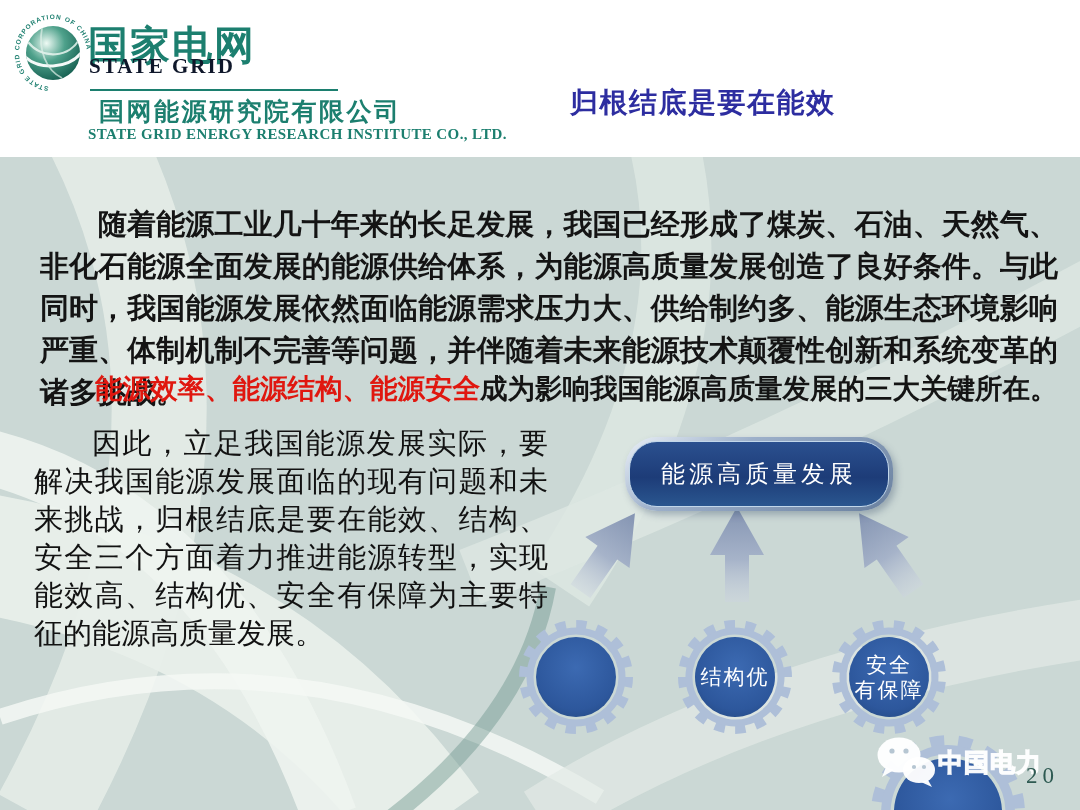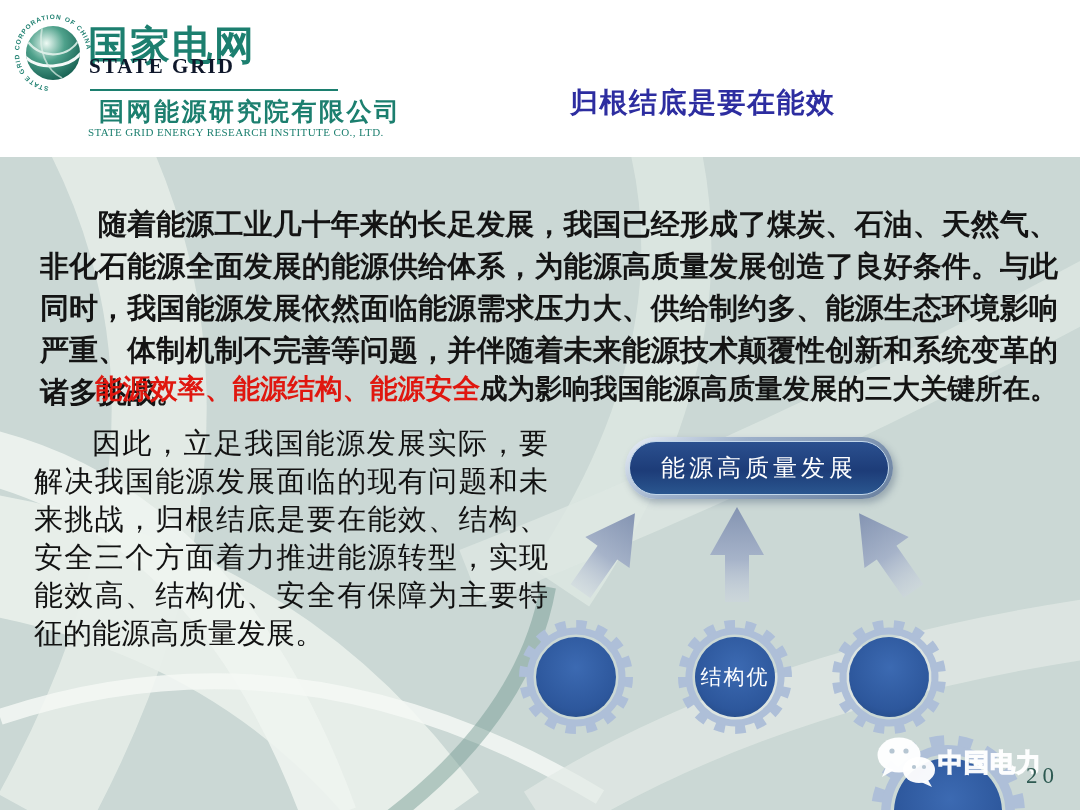--- a/index.html
+++ b/index.html
@@ -10,35 +10,35 @@
   }
   
   .bg-svg{position:absolute;left:0;top:157px;width:1080px;height:653px;z-index:0;}
   
   .header{position:absolute;left:0;top:0;width:1080px;height:157px;background:#ffffff;z-index:2;}
   .emblem{position:absolute;left:12px;top:12px;width:82px;height:82px;}
   .brand-cn{position:absolute;left:88px;top:18px;font-size:40px;font-weight:bold;color:#1c7f6f;letter-spacing:2px;}
   .brand-en{position:absolute;left:89px;top:54px;font-family:"Liberation Serif","DejaVu Serif",serif;font-size:21px;font-weight:bold;color:#0f172a;letter-spacing:2px;}
   .brand-divider{position:absolute;left:90px;top:89px;width:248px;height:2px;background:#1c7f6f;}
   .org-cn{position:absolute;left:88px;top:95px;font-size:25px;font-weight:bold;color:#1c7f6f;letter-spacing:2.5px;margin-left:11px;}
-  .org-en{position:absolute;left:88px;top:126px;font-family:"Liberation Serif","DejaVu Serif",serif;font-size:11px;font-weight:normal;color:#1c7f6f;letter-spacing:0.4px;}
+  .org-en{position:absolute;left:88px;top:126px;font-family:"Liberation Serif","DejaVu Serif",serif;font-size:15px;font-weight:bold;color:#1c7f6f;letter-spacing:0.4px;}
   .slide-title{position:absolute;left:570px;top:84px;font-size:28px;font-weight:bold;color:#2d2da0;letter-spacing:1.5px;z-index:3;}
   
   .p1{position:absolute;left:40px;top:203px;width:1018px;font-size:29px;line-height:42px;color:#141414;
       text-align:justify;text-indent:2em;z-index:2;font-weight:bold;}
   .key-line{position:absolute;left:40px;top:371px;width:1035px;font-size:27.5px;font-weight:bold;
       white-space:nowrap;text-indent:2em;z-index:2;color:#141414;}
   .key-line .hl{color:#e0170f;}
   .p2{position:absolute;left:34px;top:424px;width:514px;font-size:29px;line-height:38px;color:#121212;
       text-align:justify;text-indent:2em;z-index:2;}
   .p2 .lead{font-weight:400;margin-top:23px;}
   .p2 .rest{font-weight:normal;margin-top:32px;}
   
   .diagram-svg{position:absolute;left:0;top:0;width:1080px;height:810px;z-index:1;pointer-events:none;}
-  .pill{position:absolute;left:625px;top:437px;width:268px;height:62px;border-radius:32px;z-index:2;
+  .pill{position:absolute;left:625px;top:437px;width:268px;height:74px;border-radius:32px;z-index:2;
         background:linear-gradient(145deg,#eaf0f7 0%,#9db0ca 35%,#69809f 100%);
         box-shadow:3px 4px 7px rgba(60,80,110,.35);}
   .pill-inner{position:absolute;inset:4px;border-radius:28px;
         background:linear-gradient(180deg,#2b508f 0%,#1d3c78 55%,#2a568f 100%);
         border:1.5px solid #c2d7ea;
         display:flex;align-items:center;justify-content:center;
         color:#ffffff;font-size:24px;letter-spacing:4px;}
   .gear-label{position:absolute;width:150px;text-align:center;color:#ffffff;z-index:2;
         font-size:21px;letter-spacing:2px;line-height:25px;}
   .gear-label span{display:block;}
@@ -154,20 +154,24 @@
   </svg>
 
   <div class="pill">
     <div class="pill-inner">能源高质量发展</div>
   </div>
 
   <div class="gear-label gl-2">
     <span>结构优</span>
 
   </div>
+  <div class="gear-label gl-3">
+    <span>安全</span>
+    <span>有保障</span>
+  </div>
 
   <div class="watermark">
     <svg width="62" height="52" viewBox="0 0 62 52">
       <g>
         <ellipse cx="23" cy="19" rx="21.5" ry="17.5" fill="#ffffff" opacity="0.96"></ellipse>
         <path d="M 10,31 L 6,41 L 18,34 Z" fill="#ffffff" opacity="0.96"></path>
         <circle cx="16" cy="15" r="2.6" fill="#b6c6d2"></circle>
         <circle cx="30" cy="15" r="2.6" fill="#b6c6d2"></circle>
         <ellipse cx="43" cy="34" rx="16" ry="13" fill="#ffffff" opacity="0.96"></ellipse>
         <path d="M 52,44 L 56,51 L 45,46 Z" fill="#ffffff" opacity="0.96"></path>

